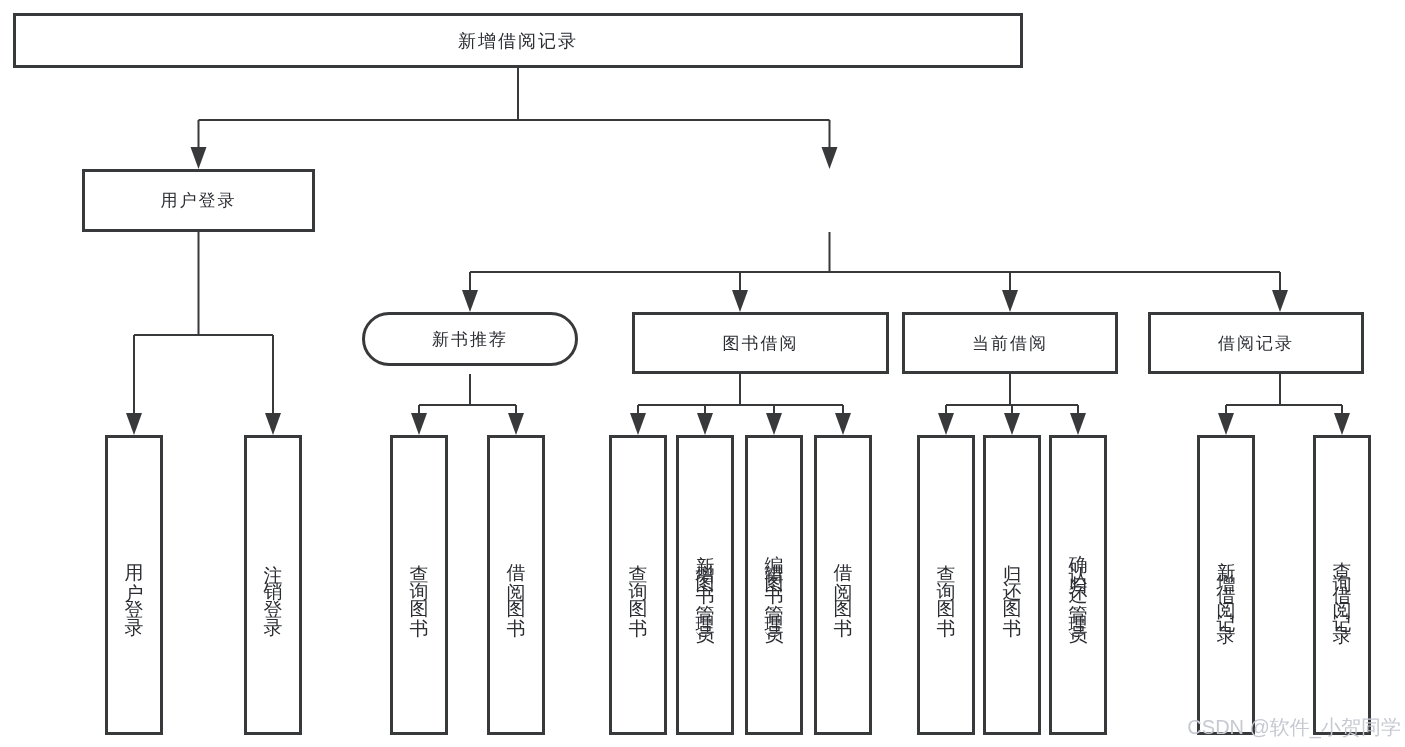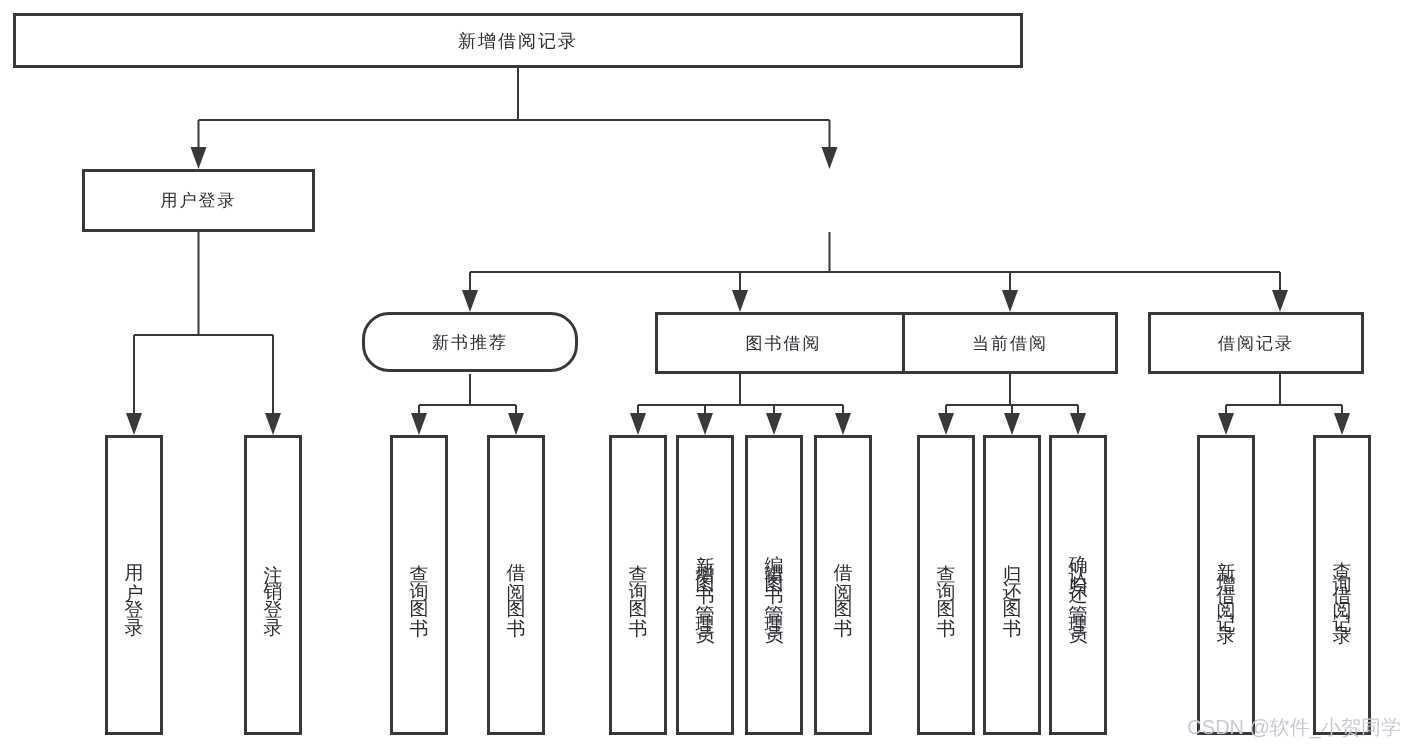--- a/index.html
+++ b/index.html
@@ -83,22 +83,22 @@
       <polygon points="1070,413 1086,413 1078,435"></polygon>
       <polygon points="1218,413 1234,413 1226,435"></polygon>
       <polygon points="1334,413 1350,413 1342,435"></polygon>
     </g>
   </svg>
 
   <div class="hbox root-box">新增借阅记录</div>
 
   <div class="hbox" style="left:82px;top:169px;width:233px;height:63px;">用户登录</div>
 
-  <div class="hbox" style="left:362px;top:312px;width:216px;height:60px;border-radius:27px;">新书推荐</div>
-  <div class="hbox" style="left:632px;top:312px;width:257px;height:62px;margin-left:23px;">图书借阅</div>
+  <div class="hbox" style="left:362px;top:312px;width:216px;height:54px;border-radius:27px;">新书推荐</div>
+  <div class="hbox" style="left:632px;top:312px;width:257px;height:62px;">图书借阅</div>
   <div class="hbox" style="left:902px;top:312px;width:216px;height:62px;">当前借阅</div>
   <div class="hbox" style="left:1148px;top:312px;width:216px;height:62px;">借阅记录</div>
 
   <div class="leaf ls4" style="left:105px;">用户登录</div>
   <div class="leaf ls4" style="left:244px;">注销登录</div>
 
   <div class="leaf ls4" style="left:390px;">查询图书</div>
   <div class="leaf ls4" style="left:487px;">借阅图书</div>
 
   <div class="leaf ls4" style="left:609px;">查询图书</div>

